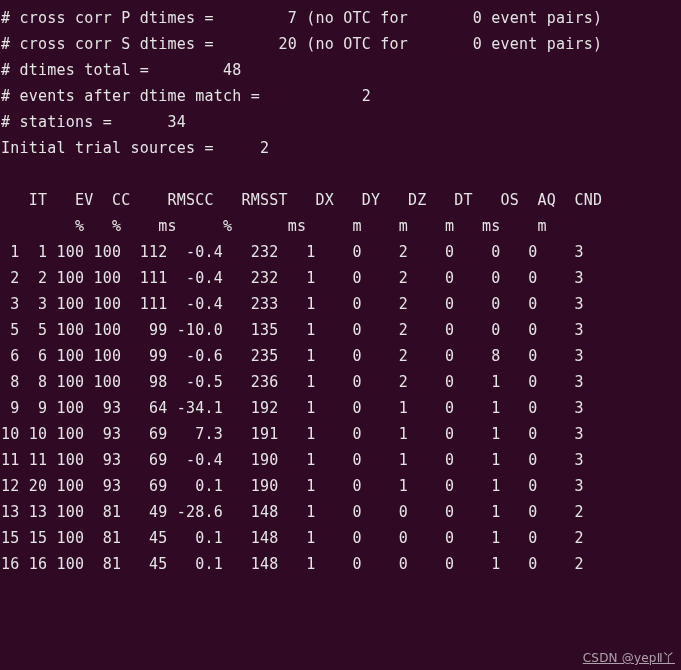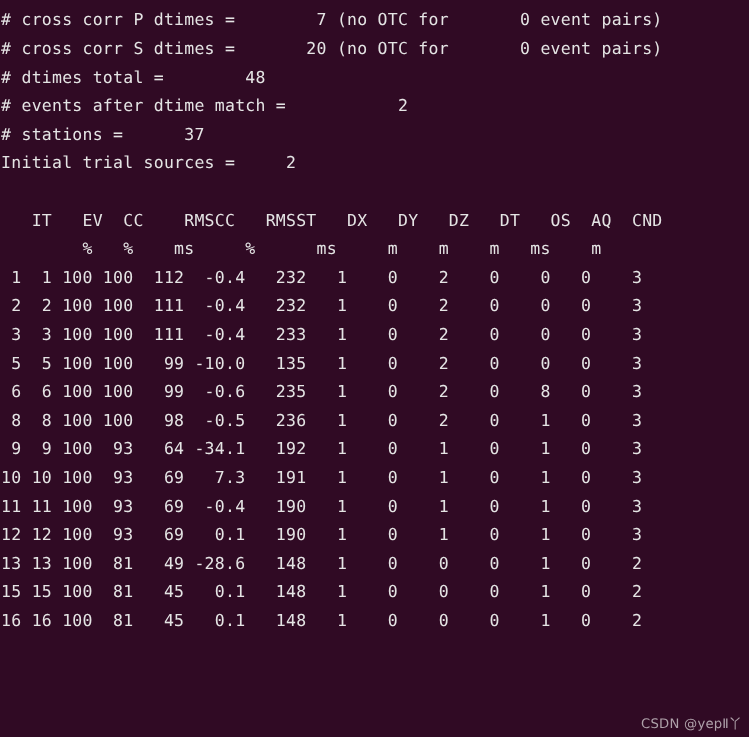--- a/index.html
+++ b/index.html
@@ -39,48 +39,49 @@
     position: absolute;
     right: 6px;
     bottom: 5px;
     color: #b9aeb5;
     font-family: "DejaVu Sans", "Liberation Sans", sans-serif;
     font-size: 12px;
     line-height: 14px;
     white-space: pre;
     opacity: 0.92;
     letter-spacing: 0.2px;
+    text-decoration: underline;
   }
 </style>
 </head>
 <body>
 
 <div id="terminal">
 
   <div class="tline"># cross corr P dtimes =        7 (no OTC for       0 event pairs)</div>
   <div class="tline"># cross corr S dtimes =       20 (no OTC for       0 event pairs)</div>
   <div class="tline"># dtimes total =        48</div>
   <div class="tline"># events after dtime match =           2</div>
-  <div class="tline"># stations =      37</div>
+  <div class="tline"># stations =      34</div>
   <div class="tline">Initial trial sources =     2</div>
 
   <div class="tline blank">&nbsp;</div>
 
   <div class="tline">   IT   EV  CC    RMSCC   RMSST   DX   DY   DZ   DT   OS  AQ  CND</div>
   <div class="tline">        %   %    ms     %      ms     m    m    m   ms    m</div>
 
   <div class="tline"> 1  1 100 100  112  -0.4   232   1    0    2    0    0   0    3</div>
   <div class="tline"> 2  2 100 100  111  -0.4   232   1    0    2    0    0   0    3</div>
   <div class="tline"> 3  3 100 100  111  -0.4   233   1    0    2    0    0   0    3</div>
   <div class="tline"> 5  5 100 100   99 -10.0   135   1    0    2    0    0   0    3</div>
   <div class="tline"> 6  6 100 100   99  -0.6   235   1    0    2    0    8   0    3</div>
   <div class="tline"> 8  8 100 100   98  -0.5   236   1    0    2    0    1   0    3</div>
   <div class="tline"> 9  9 100  93   64 -34.1   192   1    0    1    0    1   0    3</div>
   <div class="tline">10 10 100  93   69   7.3   191   1    0    1    0    1   0    3</div>
   <div class="tline">11 11 100  93   69  -0.4   190   1    0    1    0    1   0    3</div>
-  <div class="tline">12 12 100  93   69   0.1   190   1    0    1    0    1   0    3</div>
+  <div class="tline">12 20 100  93   69   0.1   190   1    0    1    0    1   0    3</div>
   <div class="tline">13 13 100  81   49 -28.6   148   1    0    0    0    1   0    2</div>
   <div class="tline">15 15 100  81   45   0.1   148   1    0    0    0    1   0    2</div>
   <div class="tline">16 16 100  81   45   0.1   148   1    0    0    0    1   0    2</div>
 
   <div id="watermark">CSDN @yepⅡ丫</div>
 
 </div>
 
 </body></html>

